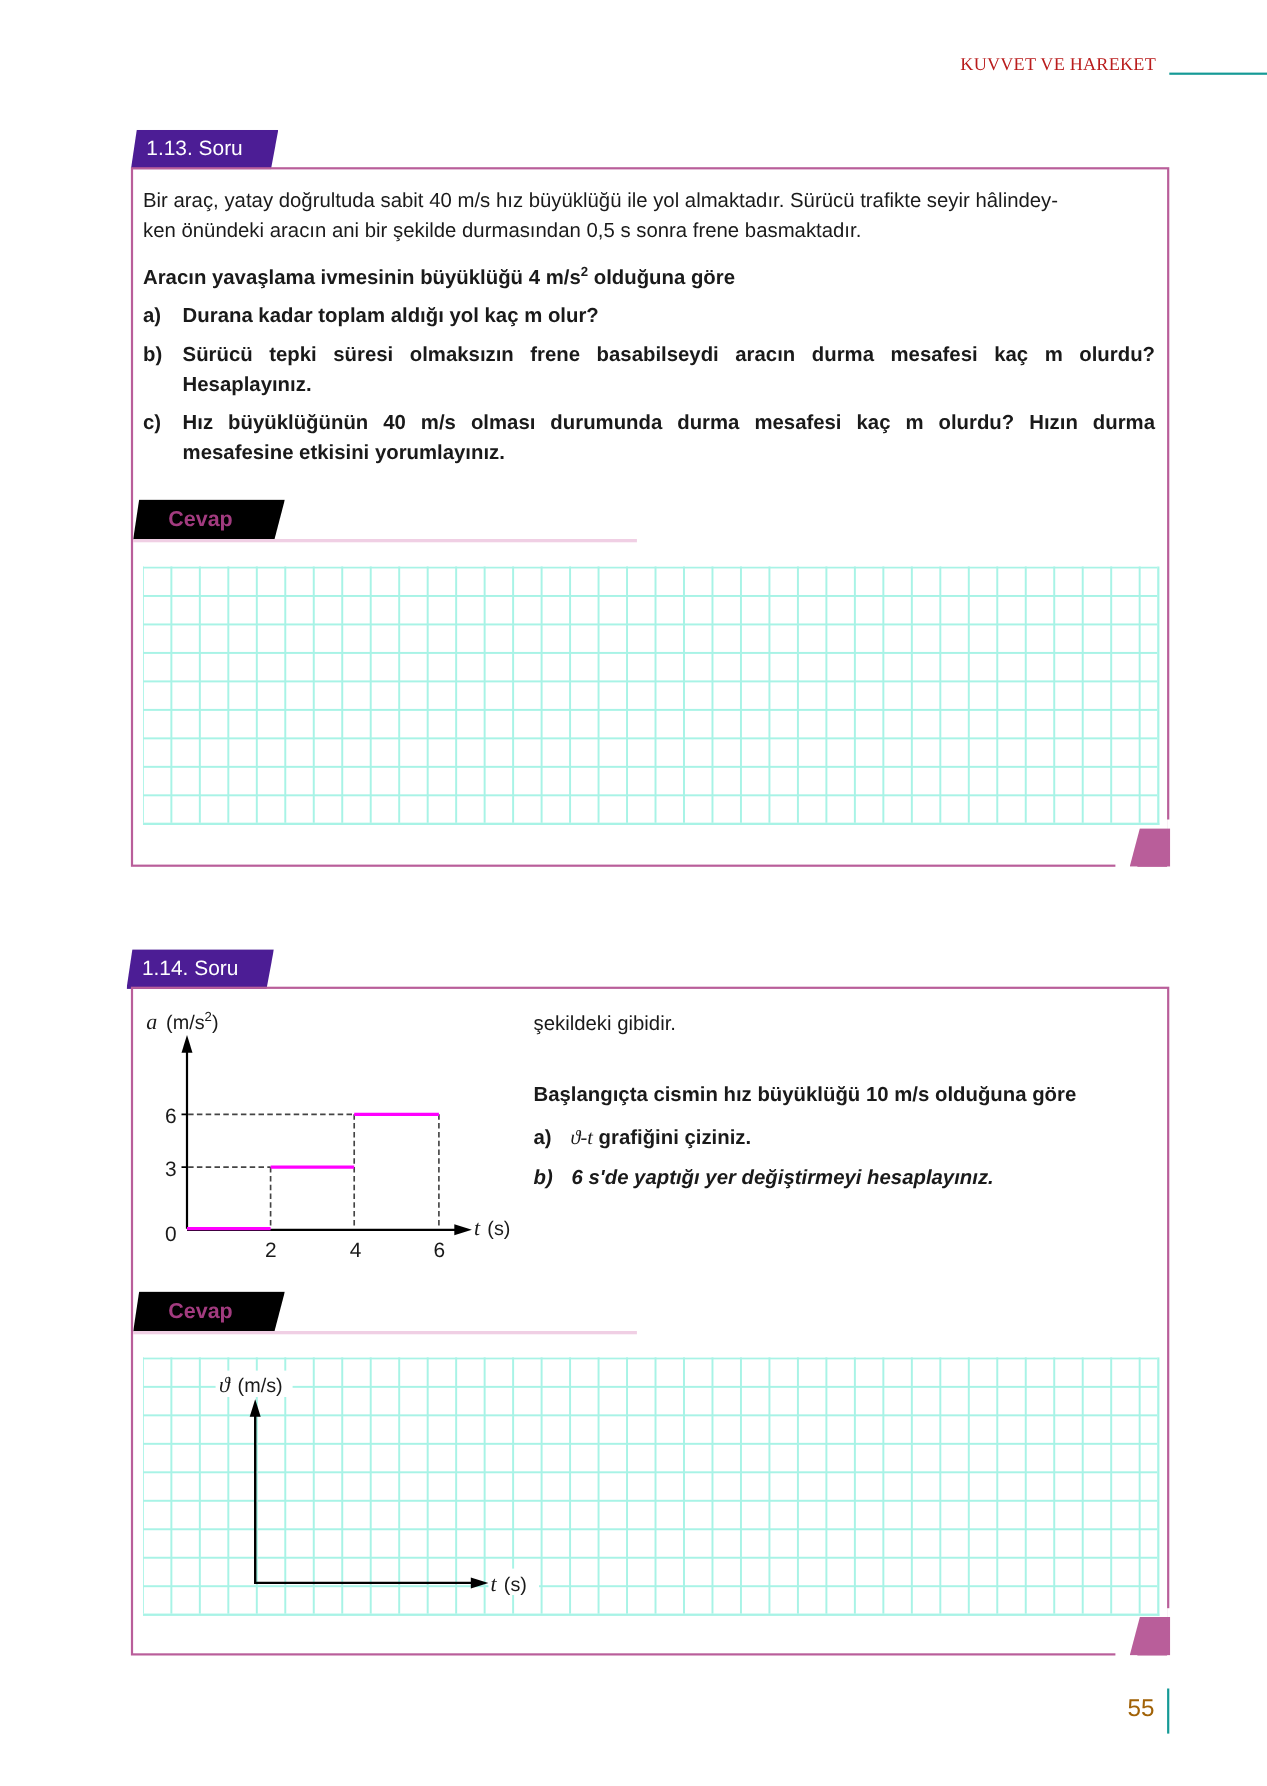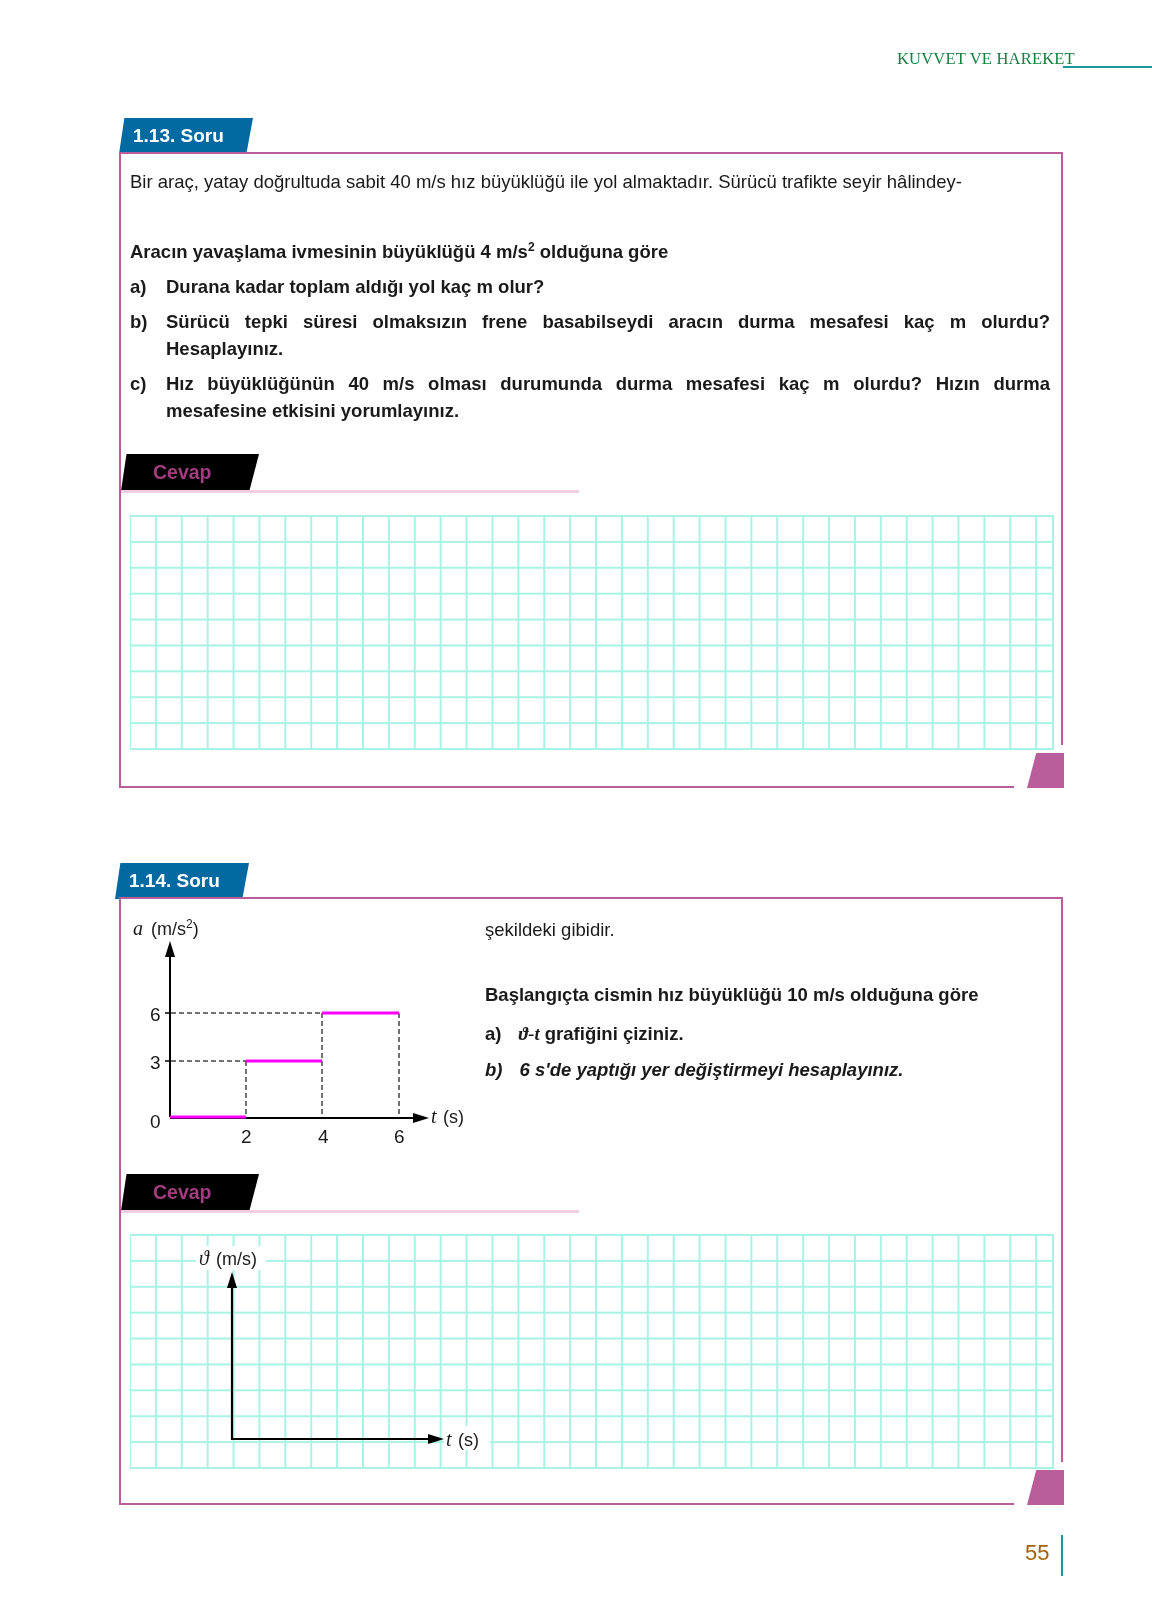--- a/index.html
+++ b/index.html
@@ -1,23 +1,23 @@
 <!DOCTYPE html>
 <html><head>
 <meta charset="utf-8">
 <style>
   html, body { margin:0; padding:0; background:#ffffff; }
   body { width:1152px; height:1624px; position:relative; overflow:hidden;
          font-family:"Liberation Sans", sans-serif; color:#1a1a1a; }
   .abs { position:absolute; }
   .header-title { left:873px; top:49px; font-family:"Liberation Serif", serif; font-size:16.5px;
-                  color:#15803d; letter-spacing:0.2px; white-space:nowrap;margin-left:24px; }
+                  color:#b91c1c; letter-spacing:0.2px; white-space:nowrap; }
   .header-line { left:1063px; top:66px; width:89px; height:2px; background:#159a96; }
 
-  .tab { height:36px; background:#0369a1; color:#fff; font-weight:bold; font-size:19px;
+  .tab { height:36px; background:#4c1d95; color:#fff; font-weight:normal; font-size:19px;
          clip-path:polygon(4% 0, 100% 0, 95% 100%, 0 100%); }
   .tab span { position:absolute; left:14px; top:7px; }
   .box { border:2px solid #b95e9a; border-right-width:2px; box-sizing:border-box; }
   .box-bottom-gap { background:#fff; }
   .corner { background:#b95e9a; clip-path:polygon(25% 0, 100% 0, 100% 100%, 0 100%); }
 
   .p { font-size:18.5px; line-height:27px; }
   .b { font-weight:bold; }
   .item { position:absolute; font-size:18.5px; font-weight:bold; line-height:27px; }
   .item .lbl { position:absolute; left:0; top:0; }
@@ -50,20 +50,21 @@
   <span>1.13. Soru</span>
 </div>
 <div class="abs box" style="left:119px; top:152px; width:944px; height:636px;"></div>
 
 <div class="abs box-bottom-gap" style="left:1014px; top:784px; width:20px; height:5px;"></div>
 <div class="abs box-bottom-gap" style="left:1061px; top:745px; width:3px; height:44px;"></div>
 <div class="abs corner" style="left:1027px; top:753px; width:37px; height:35px;"></div>
 
 <div class="abs p" style="left:130px; top:168px; width:922px; white-space:nowrap;">
   <div>Bir araç, yatay doğrultuda sabit 40 m/s hız büyüklüğü ile yol almaktadır. Sürücü trafikte seyir hâlindey-</div>
+  <div>ken önündeki aracın ani bir şekilde durmasından 0,5 s sonra frene basmaktadır.</div>
 </div>
 <div class="abs p b" style="left:130px; top:234px; white-space:nowrap;"><span>Aracın yavaşlama ivmesinin büyüklüğü 4 m/s</span><sup style="font-size:12px;">2</sup><span> olduğuna göre</span></div>
 
 <div class="item" style="left:130px; top:273px; width:920px; height:27px;">
   <span class="lbl">a)</span>
   <span class="txt">Durana kadar toplam aldığı yol kaç m olur?</span>
 </div>
 <div class="item" style="left:130px; top:308px; width:920px; height:54px;">
   <span class="lbl">b)</span>
   <span class="txt">Sürücü tepki süresi olmaksızın frene basabilseydi aracın durma mesafesi kaç m olurdu? Hesaplayınız.</span>
@@ -130,21 +131,21 @@
     <line x1="197" y1="108" x2="274" y2="108"></line>
   </g>
 </svg>
 
 <div class="abs p" style="left:485px; top:916px; width:568px; white-space:nowrap;">
   <div>şekildeki gibidir.</div>
 </div>
 <div class="abs p b" style="left:485px; top:981px; white-space:nowrap;">Başlangıçta cismin hız büyüklüğü 10 m/s olduğuna göre</div>
 <div class="abs p b" style="left:485px; top:1020px; white-space:nowrap;">
   <span>a)</span>
-  <span style="display:inline-block; width:12px;"></span><span class="italic-serif" style="font-weight:bold;">ϑ-t</span><span> grafiğini çiziniz.</span>
+  <span style="display:inline-block; width:12px;"></span><span class="italic-serif" style="font-weight:normal;">ϑ-t</span><span> grafiğini çiziniz.</span>
 </div>
 <div class="abs p b" style="left:485px; top:1056px; white-space:nowrap;font-style:italic;">
   <span>b)</span>
   <span style="display:inline-block; width:12px;"></span><span>6 s'de yaptığı yer değiştirmeyi hesaplayınız.</span>
 </div>
 
 <div class="abs cevap-tab" style="left:121px; top:1174px; width:138px;">
   <span>Cevap</span>
 </div>
 <div class="abs cevap-line" style="left:121px; top:1210px; width:458px;"></div>

